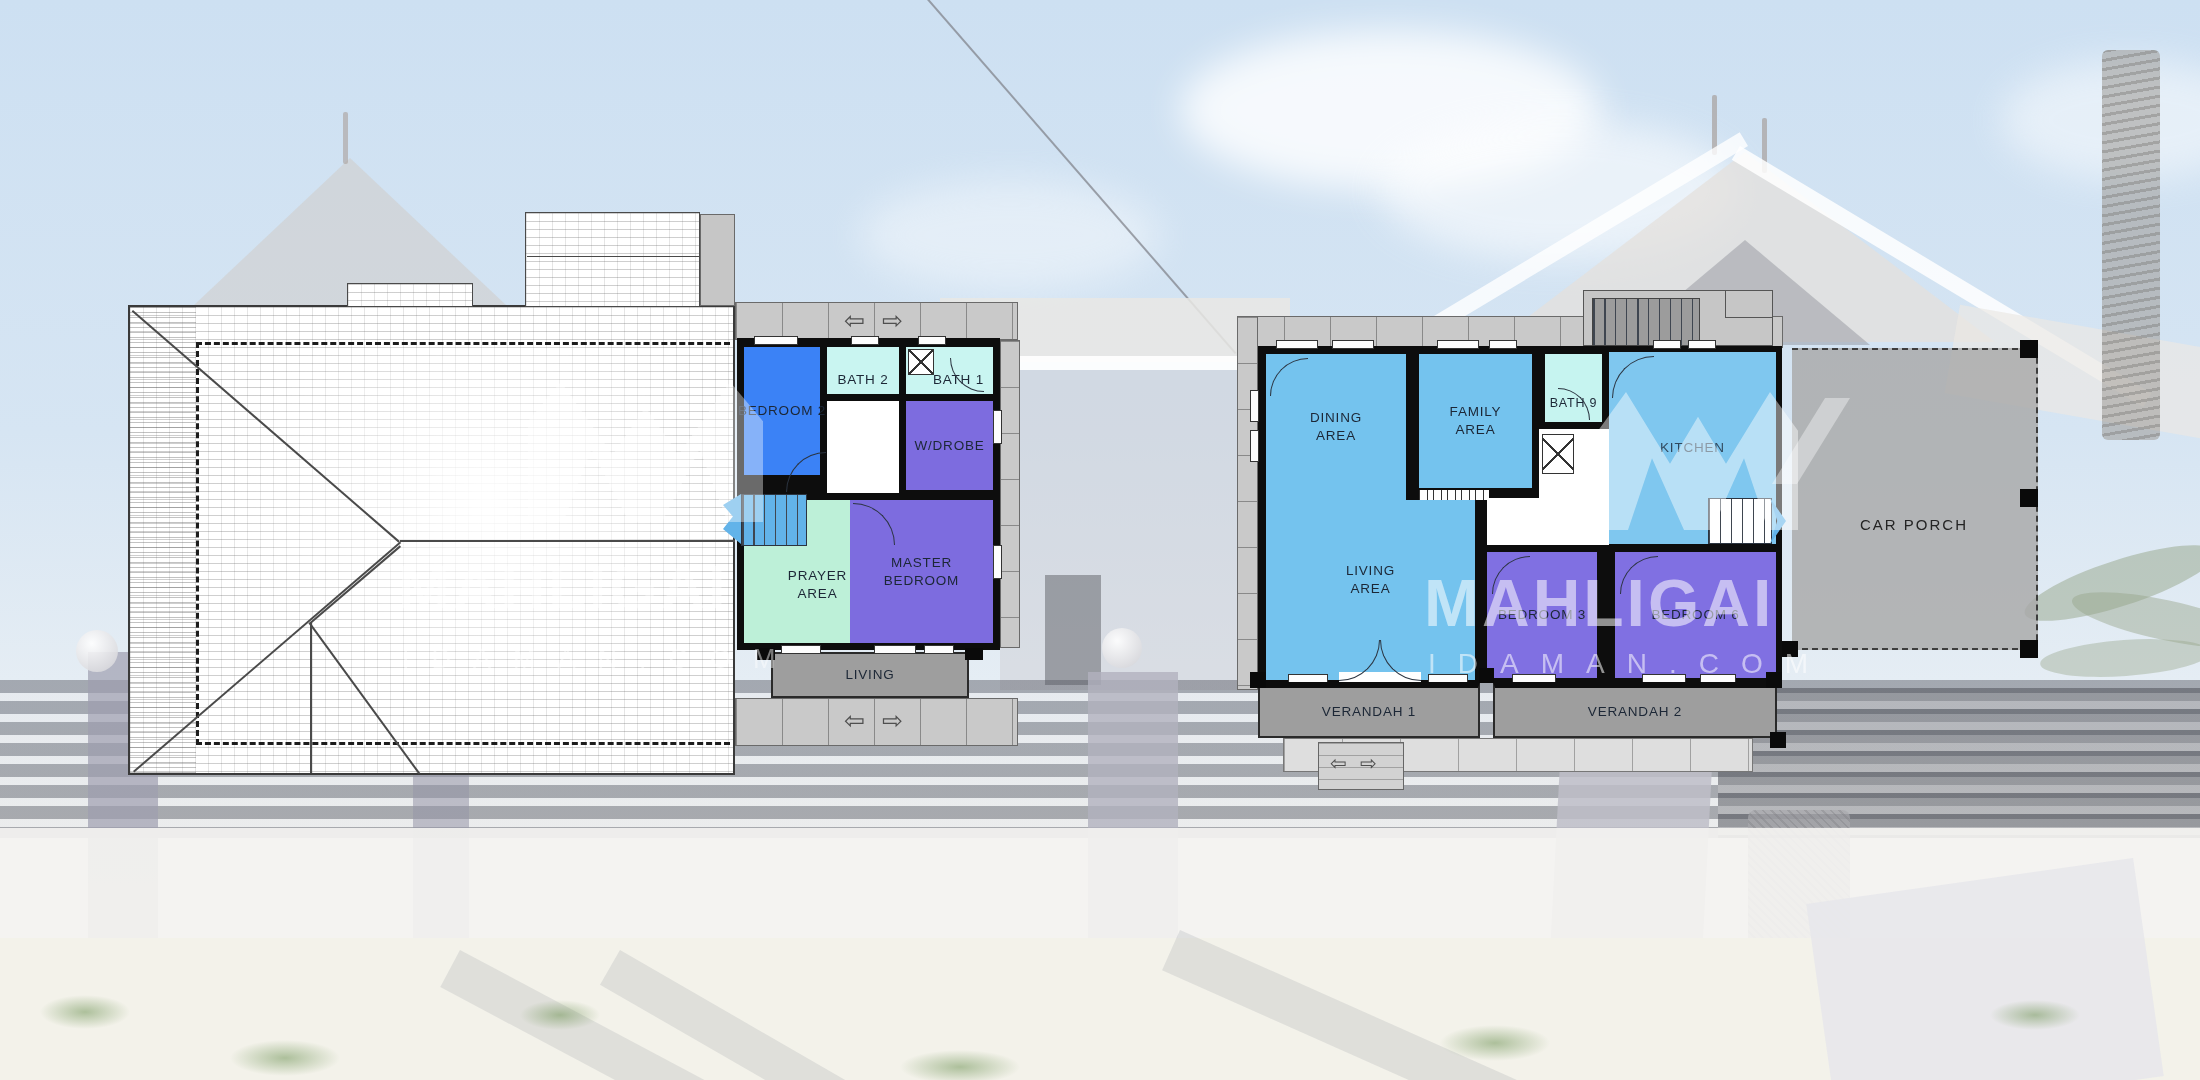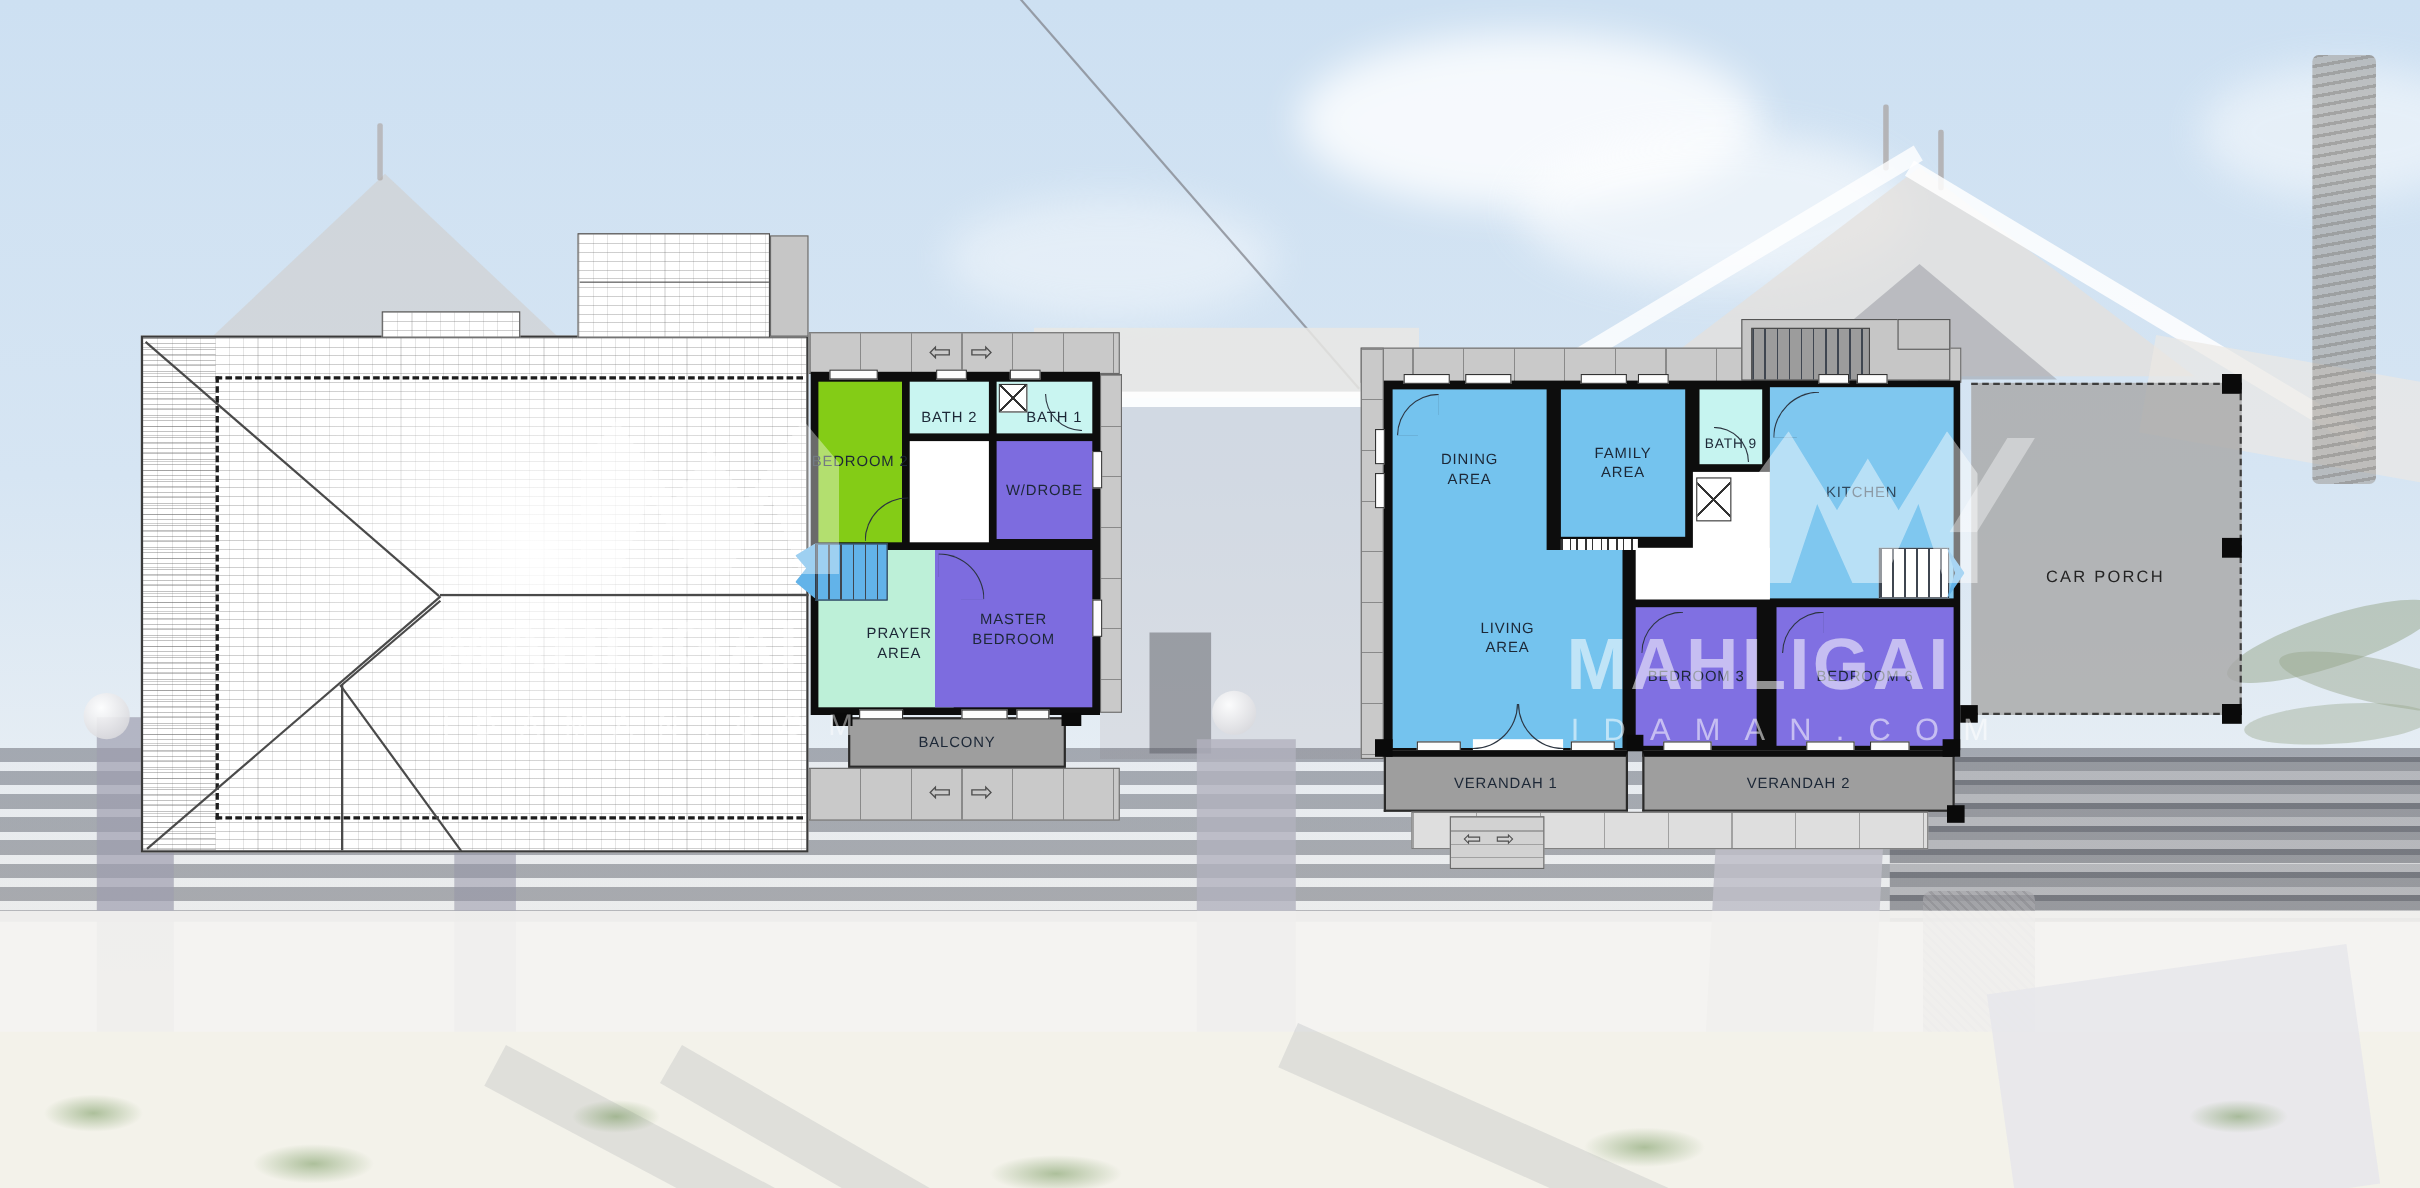--- a/index.html
+++ b/index.html
@@ -127,21 +127,21 @@
   <div class="abs tiles" style="left:735px;top:302px;width:283px;height:38px;box-sizing:border-box;"></div>
   <div class="abs tilesH" style="left:1000px;top:340px;width:20px;height:308px;box-sizing:border-box;"></div>
   <div class="abs tiles" style="left:735px;top:698px;width:283px;height:48px;box-sizing:border-box;"></div>
   <div class="arrow" style="left:844px;top:308px;">⇦</div>
   <div class="arrow" style="left:882px;top:308px;">⇨</div>
   <div class="arrow" style="left:844px;top:708px;">⇦</div>
   <div class="arrow" style="left:882px;top:708px;">⇨</div>
 
   <div class="slab" style="left:737px;top:338px;width:263px;height:312px;"></div>
 
-  <div class="room" style="left:744px;top:347px;width:76px;height:146px;background:#84cc16;">
+  <div class="room" style="left:744px;top:347px;width:76px;height:128px;background:#3b82f6;">
     <span class="nowrap">BEDROOM 2</span>
   </div>
   <div class="room" style="left:827px;top:347px;width:72px;height:47px;background:#c9f5f1;">
     <span class="nowrap" style="margin-top:18px;">BATH 2</span>
   </div>
   <div class="room" style="left:906px;top:347px;width:87px;height:47px;background:#c9f5f1;">
     <span class="nowrap" style="margin-top:18px;margin-left:18px;">BATH 1</span>
   </div>
   <div class="xbox" style="left:908px;top:349px;width:26px;height:26px;"></div>
   <div class="abs" style="left:827px;top:401px;width:72px;height:92px;background:#fff;"></div>
@@ -151,21 +151,21 @@
   <div class="room" style="left:744px;top:500px;width:99px;height:143px;background:#bdf0d8;padding-left:24px;">
     <span class="w2" style="margin-top:26px;">PRAYER AREA</span>
   </div>
   <div class="abs treads" style="left:741px;top:494px;width:66px;height:52px;background-color:#62b3e9;border:1px solid #2b3440;box-sizing:border-box;"></div>
   <div class="abs" style="left:723px;top:494px;width:18px;height:50px;background:#62b3e9;clip-path:polygon(100% 0,100% 100%,0 70%,55% 45%,0 22%);"></div>
   <div class="room" style="left:850px;top:500px;width:143px;height:143px;background:#7d6cdf;">
     <span style="width:95px;">MASTER BEDROOM</span>
   </div>
 
   <div class="room" style="left:771px;top:652px;width:198px;height:46px;background:#9e9e9e;border:2px solid #2a2a2a;box-sizing:border-box;">
-    <span class="nowrap">BALCONY</span>
+    <span class="nowrap">LIVING</span>
   </div>
   <div class="col" style="left:757px;top:648px;width:18px;height:12px;"></div>
   <div class="col" style="left:965px;top:648px;width:18px;height:12px;"></div>
 
   <div class="win" style="left:754px;top:336px;width:44px;height:9px;"></div>
   <div class="win" style="left:851px;top:336px;width:28px;height:9px;"></div>
   <div class="win" style="left:918px;top:336px;width:28px;height:9px;"></div>
   <div class="win" style="left:781px;top:645px;width:40px;height:9px;"></div>
   <div class="win" style="left:874px;top:645px;width:42px;height:9px;"></div>
   <div class="win" style="left:924px;top:645px;width:30px;height:9px;"></div>

